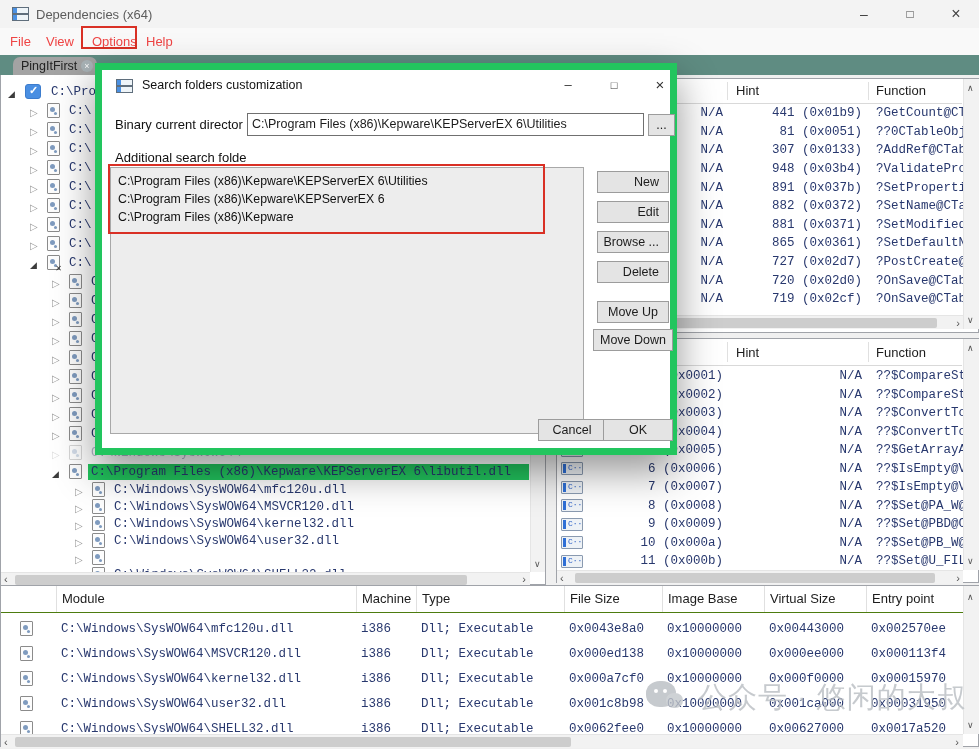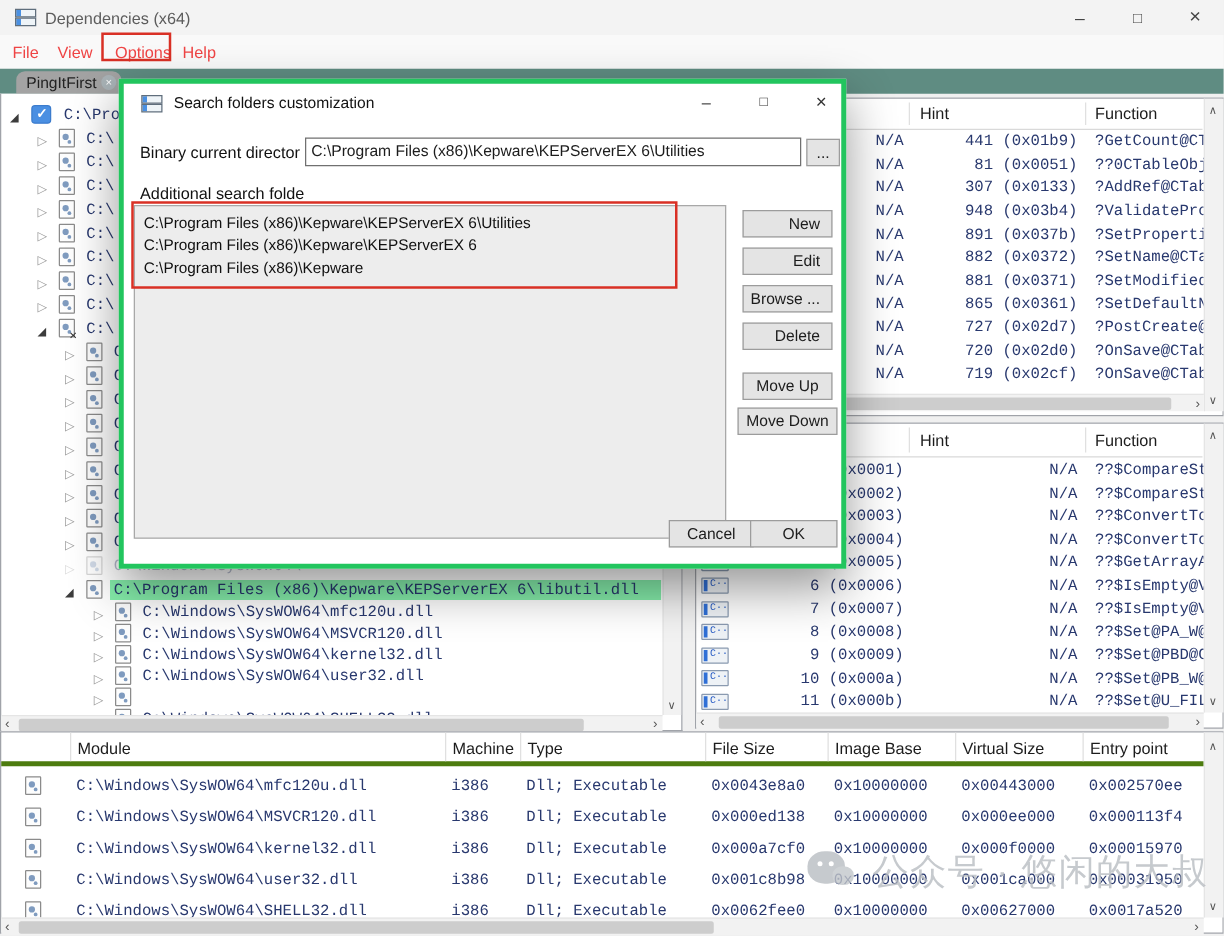--- a/index.html
+++ b/index.html
@@ -42,51 +42,51 @@
   .arrow{width:15px;flex:none;font-family:"DejaVu Sans",sans-serif}
   .arrow.col::before{content:"▷";font-size:10px;color:#9a9a9a}
   .arrow.exp::before{content:"◢";font-size:9px;color:#3c3c3c}
   .ticon{width:13px;height:15px;flex:none;margin:0 6px 0 2px;position:relative}
   .ticon.dll,.ticon.dllx{border:1px solid #8b8b8b;background:#fdfdfd;border-radius:1px}
   .ticon.dll::after,.ticon.dllx::after{content:"";position:absolute;left:2px;top:3px;width:5px;height:5px;border-radius:50%;background:#7f9bbf;box-shadow:3px 4px 0 -1px #7f9bbf}
   .ticon.dllx::before{content:"✕";position:absolute;right:-3px;bottom:-4px;font-size:8px;color:#333;z-index:2}
   .ticon.chk{width:16px;height:15px;background:#4a8fe2;border:1px solid #3c7ccd;border-radius:3px;margin-right:7px}
   .ticon.chk::after{content:"✓";position:absolute;left:3px;top:-1px;color:#fff;font-size:11px;font-weight:bold}
   .ttext{font-family:"Liberation Mono","DejaVu Sans Mono",monospace;font-size:12.5px;color:#28386e;padding:1px 3px}
-  .trow.sel .ttext{flex:1;background:#86efac}
+  .trow.sel .ttext{flex:1;background:#22c55e}
   .trow.ghost{opacity:.35;filter:blur(.4px)}
 
   
   #right-wrap{position:absolute;left:556px;top:78px;width:423px;height:505px}
   .rpane{position:absolute;left:0;width:423px;background:#fff;border:1px solid #a0a3a9}
   .rhdr{position:absolute;left:0;top:0;width:405px;border-bottom:1px solid #d9d9d9}
   .rrows{position:absolute;left:0;overflow:hidden;width:406px}
   .irow,.erow{display:flex;align-items:center;white-space:nowrap;font-family:"Liberation Mono","DejaVu Sans Mono",monospace;font-size:12.5px;color:#28386e}
   .irow{height:18.6px}.erow{height:18.5px}
   .c-ord{width:166px;text-align:right;flex:none}
   .erow .c-ord{width:140px}
   .c-hint{width:139px;text-align:right;flex:none}
   .c-fn{margin-left:14px;width:88px;overflow:hidden;flex:none}
   .cpp-icon{width:22px;height:13px;margin-left:4px;flex:none;position:relative;border:1px solid #8a9ab0;background:#eef2f6;border-radius:1px}
   .cpp-icon::before{content:"";position:absolute;left:1px;top:1px;bottom:1px;width:3px;background:#2f6fd6}
   .cpp-icon::after{content:"C··";position:absolute;left:6px;top:0px;font-family:"Liberation Mono",monospace;font-size:8px;color:#2459c4}
 
   
   #modules-pane{left:0;top:585px;width:979px;height:162px}
-  .mhdr{position:absolute;left:0;top:0;width:962px;height:27px;display:flex;border-bottom:4px solid #4d7c0f}
+  .mhdr{position:absolute;left:0;top:0;width:962px;height:27px;display:flex;border-bottom:1px solid #4d7c0f}
   .mcell{height:100%;padding:5px 0 0 5px;font-size:13px;flex:none;border-left:1px solid #e0e0e0}
   .mcell:first-child{border-left:none}
   .w-icon{width:55px}.w-module{width:300px}.w-machine{width:60px}.w-type{width:148px}.w-fs{width:98px}.w-ib{width:102px}.w-vs{width:102px}.w-ep{flex:1}
   #modrows{position:absolute;left:0;top:30px;width:962px;height:118px;overflow:hidden}
   .mrow{height:25px;display:flex;align-items:center;white-space:nowrap;font-family:"Liberation Mono","DejaVu Sans Mono",monospace;font-size:12.5px;color:#28386e}
   .mrow .mcell{border-left:none;padding-top:0;display:flex;align-items:center;font:inherit;color:inherit}
   .mrow .ticon{margin-left:14px}
 
   
-  #dialog{position:absolute;left:95px;top:63px;width:582px;height:392px;background:#fff;border:4px solid #22c55e;box-shadow:0 16px 38px rgba(0,0,0,.42);z-index:50}
+  #dialog{position:absolute;left:95px;top:63px;width:582px;height:392px;background:#fff;border:7px solid #22c55e;box-shadow:0 16px 38px rgba(0,0,0,.42);z-index:50}
   #dialog .app-icon{left:14px;top:9px}
   .dlg-title{position:absolute;left:40px;top:8px;font-size:12.5px;color:#111}
   .dlg-btn{position:absolute;top:0;width:40px;height:30px;text-align:center;line-height:30px;font-size:13px;color:#333}
   .dlg-label{position:absolute;font-size:13px;color:#111}
   .dlg-input{position:absolute;left:145px;top:43px;width:397px;height:23px;border:1px solid #707070;background:#fff;font-size:12.5px;line-height:21px;padding:0 4px;white-space:nowrap;overflow:hidden}
   .btn{position:absolute;background:#e4e4e4;border:1px solid #9c9c9c;font-size:12.5px;height:22px;text-align:center;line-height:20px}
   .btn.ralign{text-align:right;padding-right:9px}
   #dlg-list{position:absolute;left:8px;top:97px;width:474px;height:267px;background:#ededed;border:1px solid #a8a8a8;padding:4px 0 0 7px}
   .flist-item{font-size:12.3px;height:18px;line-height:18px;white-space:nowrap;overflow:hidden;color:#111}
 

